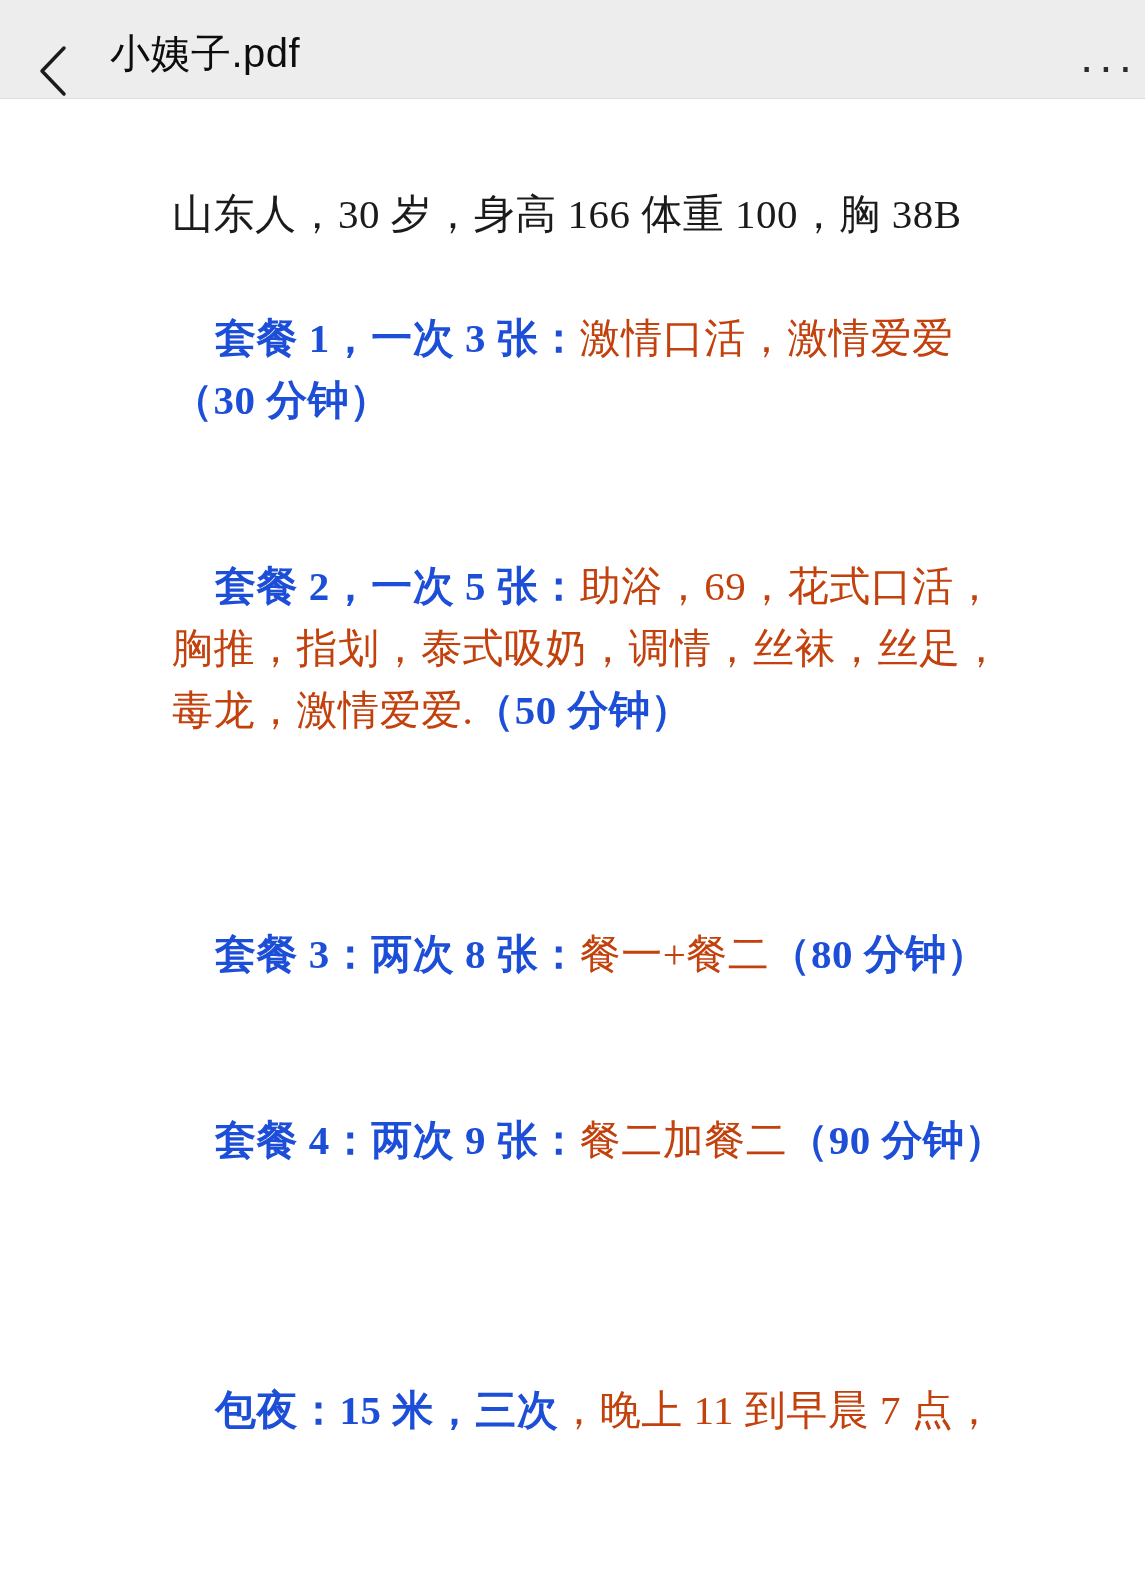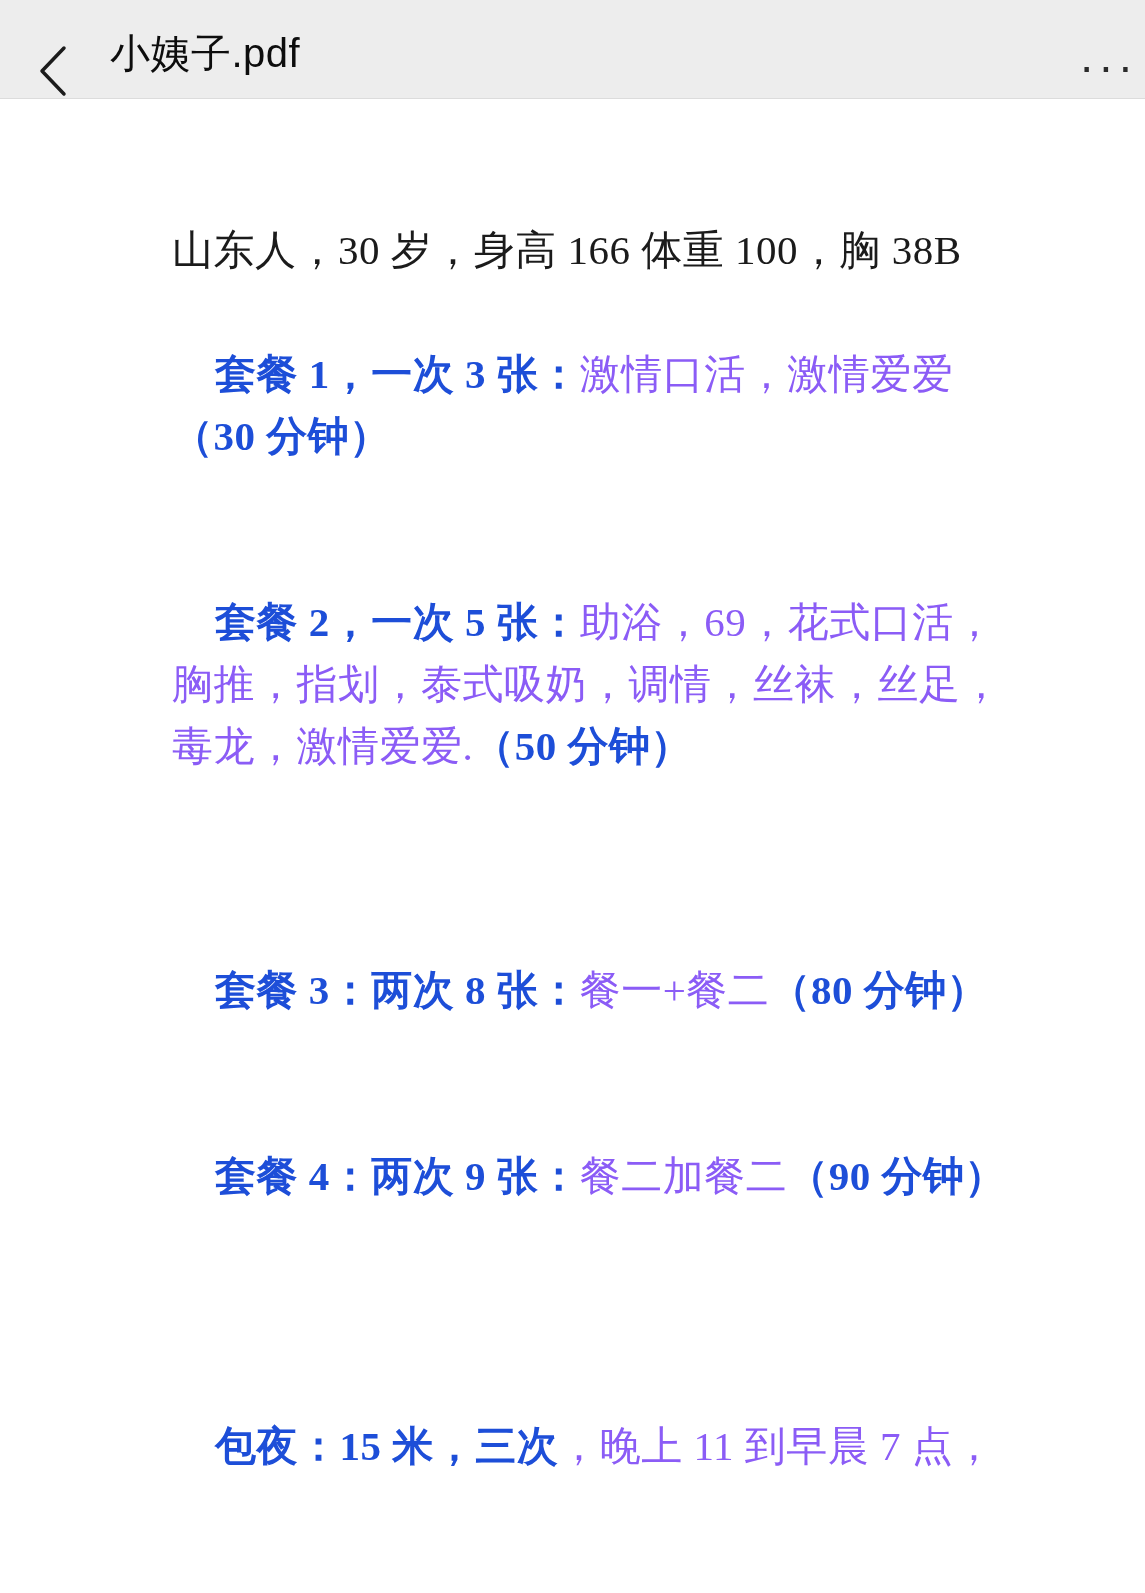--- a/index.html
+++ b/index.html
@@ -63,34 +63,34 @@
     font-family: "Liberation Sans", sans-serif;
   }
 
   
   .doc {
     position: relative;
     width: 100%;
     height: 1452px;
     background: #ffffff;
     box-sizing: border-box;
-    padding: 120px 120px 0 172px;
+    padding: 84px 120px 0 172px;
   }
   .doc-line {
     font-family: "Liberation Serif", serif;
     font-size: 41px;
     line-height: 62px;
     color: #1b1b1b;
     letter-spacing: 0.5px;
     white-space: pre-wrap;
     word-break: break-word;
   }
   .doc-line .b { font-weight: bold; color: #1d4ed8; }
   .doc-line .rb { font-weight: bold; color: #1d4ed8; }
-  .doc-line .n { font-weight: normal; color: #8b5cf6; }
+  .doc-line .n { font-weight: normal; color: #c2410c; }
   .gap-md { height: 58px; }
   .gap-lg { height: 84px; }
 </style>
 </head>
 <body>
 
 <div class="header">
   <div class="back-icon">
     <svg width="34" height="54" viewBox="0 0 34 54" fill="none" xmlns="http://www.w3.org/2000/svg">
       <path d="M28 4 L6 27 L28 50" stroke="#1b1b1b" stroke-width="3.5" fill="none" stroke-linecap="round" stroke-linejoin="round"></path>

